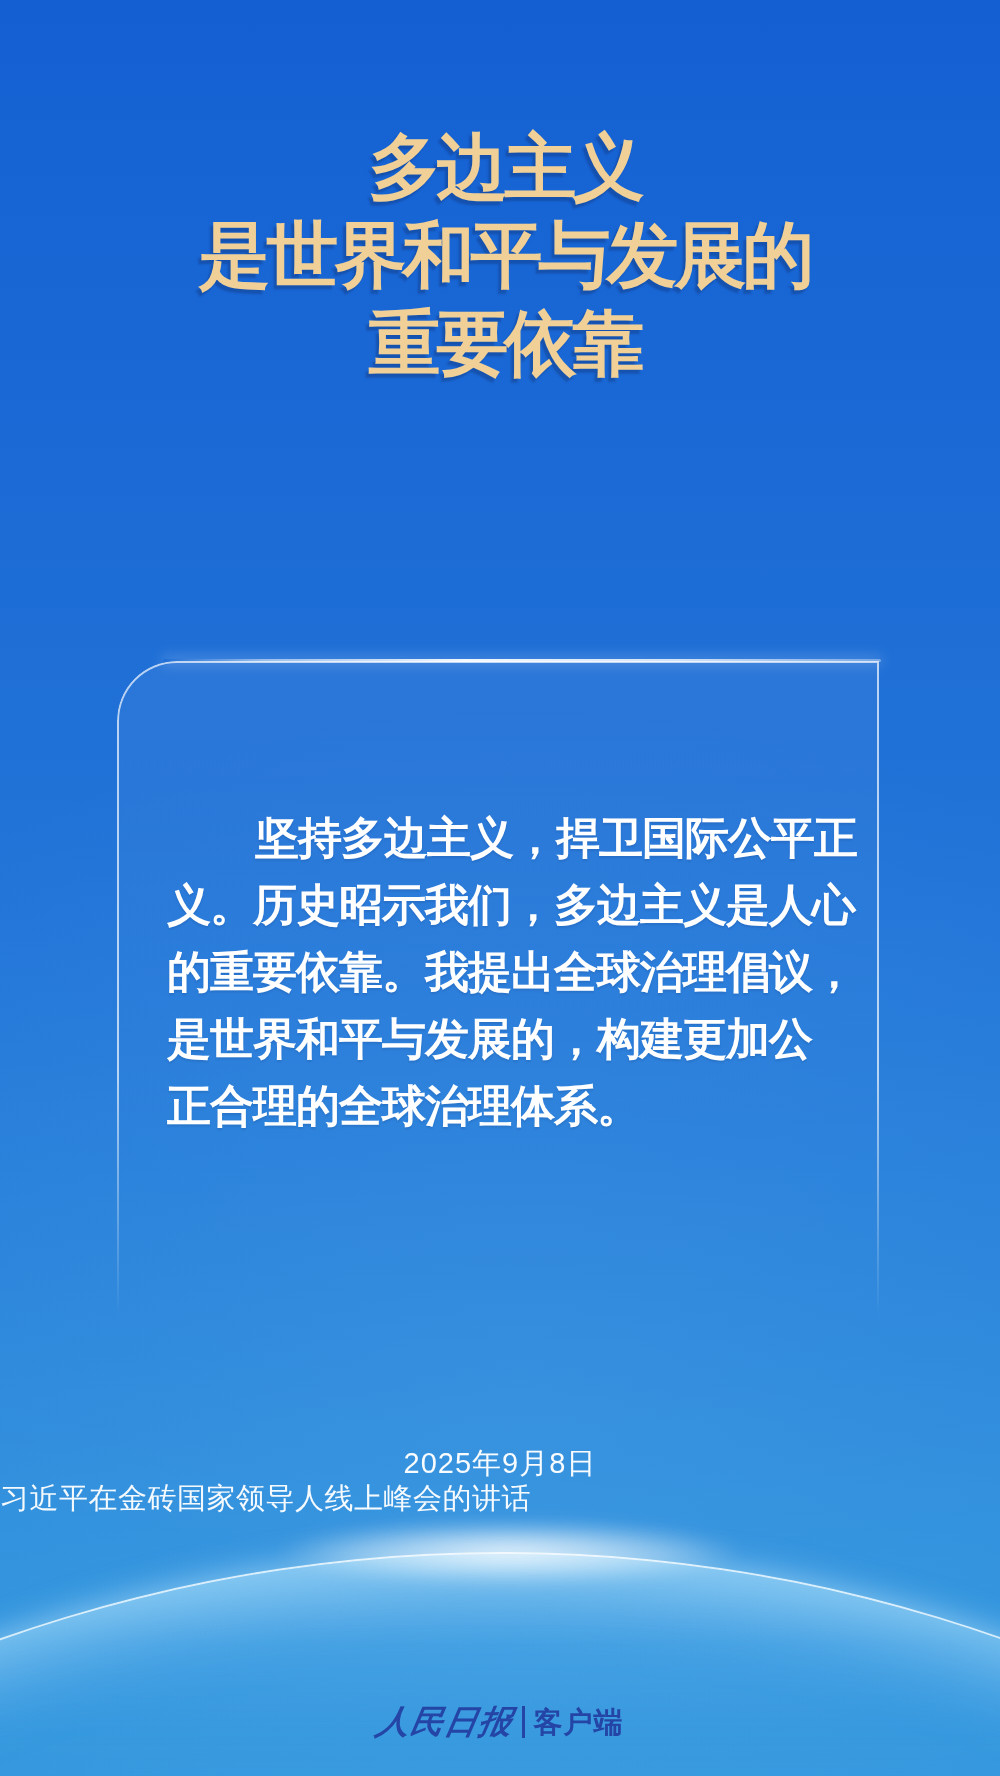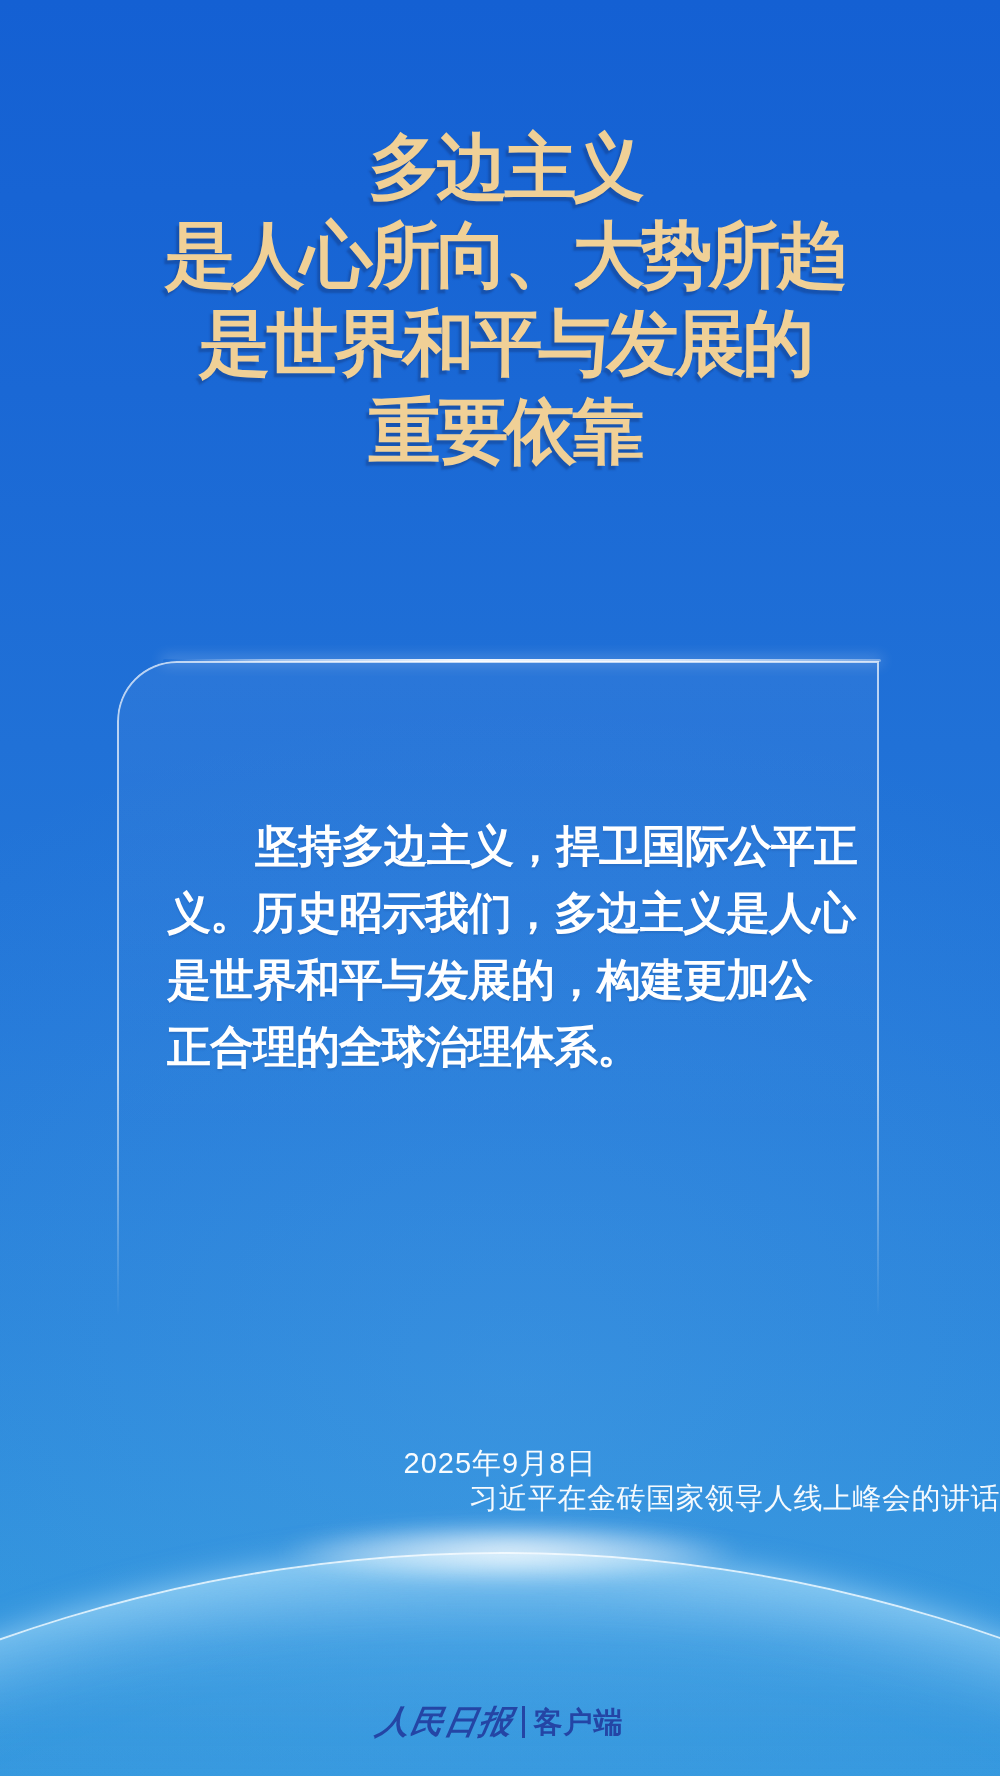--- a/index.html
+++ b/index.html
@@ -41,38 +41,38 @@
     -webkit-mask-image:linear-gradient(180deg,#000 0%,#000 60%,rgba(0,0,0,0) 96%);
             mask-image:linear-gradient(180deg,#000 0%,#000 60%,rgba(0,0,0,0) 96%);
   }
   .card-top-highlight{
     position:absolute;left:46px;right:-2px;top:-2px;height:3px;border-radius:2px;
     background:linear-gradient(90deg,rgba(255,255,255,0) 0%,rgba(255,255,255,0.55) 14%,rgba(255,255,255,0.95) 42%,rgba(255,255,255,0.8) 72%,rgba(255,255,255,0.4) 100%);
     box-shadow:0 0 14px 2px rgba(255,255,255,0.28);
     filter:blur(0.5px);
   }
   .quote-text{
-    position:absolute;left:50px;top:152px;width:712px;
+    position:absolute;left:50px;top:144px;width:712px;
   }
   .quote-line{
     font-family:"Liberation Serif",serif;
     font-weight:700;
     font-size:44px;line-height:67px;letter-spacing:-1px;
     color:#ffffff;white-space:nowrap;
     text-shadow:0 2px 2px rgba(20,60,130,0.18);
   }
   .quote-line.indent{text-indent:88px;}
   
   .meta-date{
     position:absolute;top:1447px;left:0;width:1000px;text-align:center;
     font-size:29px;line-height:32px;color:rgba(255,255,255,0.97);
     letter-spacing:1px;
   }
   .meta-attribution{
-    position:absolute;top:1482px;left:0;width:1000px;text-align:right;
+    position:absolute;top:1482px;left:0;width:1000px;text-align:left;
     font-size:29px;line-height:32px;color:rgba(255,255,255,0.95);
     letter-spacing:0.5px;
   }
   
   .horizon{position:absolute;inset:0;pointer-events:none;}
   .earth-circle{
     position:absolute;left:-1000px;top:1552px;width:3000px;height:3000px;
     border-radius:50%;
     border:2px solid rgba(240,250,255,0.85);
     box-shadow:
@@ -110,31 +110,31 @@
 
 <div class="bg"></div>
 
 <div class="horizon">
   <div class="earth-circle"></div>
   <div class="horizon-peak"></div>
 </div>
 
 <section class="title-block">
   <div class="title-line">多边主义</div>
-  <div class="title-line">是人心所向、大势所趋</div>
   <div class="title-line">是世界和平与发展的</div>
   <div class="title-line">重要依靠</div>
 </section>
 
 <section class="quote-card">
   <div class="card-border"></div>
   <div class="card-top-highlight"></div>
   <div class="quote-text">
     <div class="quote-line indent">坚持多边主义，捍卫国际公平正</div>
     <div class="quote-line">义。历史昭示我们，多边主义是人心</div>
+    <div class="quote-line">的重要依靠。我提出全球治理倡议，</div>
     <div class="quote-line">是世界和平与发展的，构建更加公</div>
     <div class="quote-line">正合理的全球治理体系。</div>
   </div>
 </section>
 
 <div class="meta-date">2025年9月8日</div>
 <div class="meta-attribution">习近平在金砖国家领导人线上峰会的讲话</div>
 
 <footer class="brand">
   <span class="brand-script">人民日报</span>

